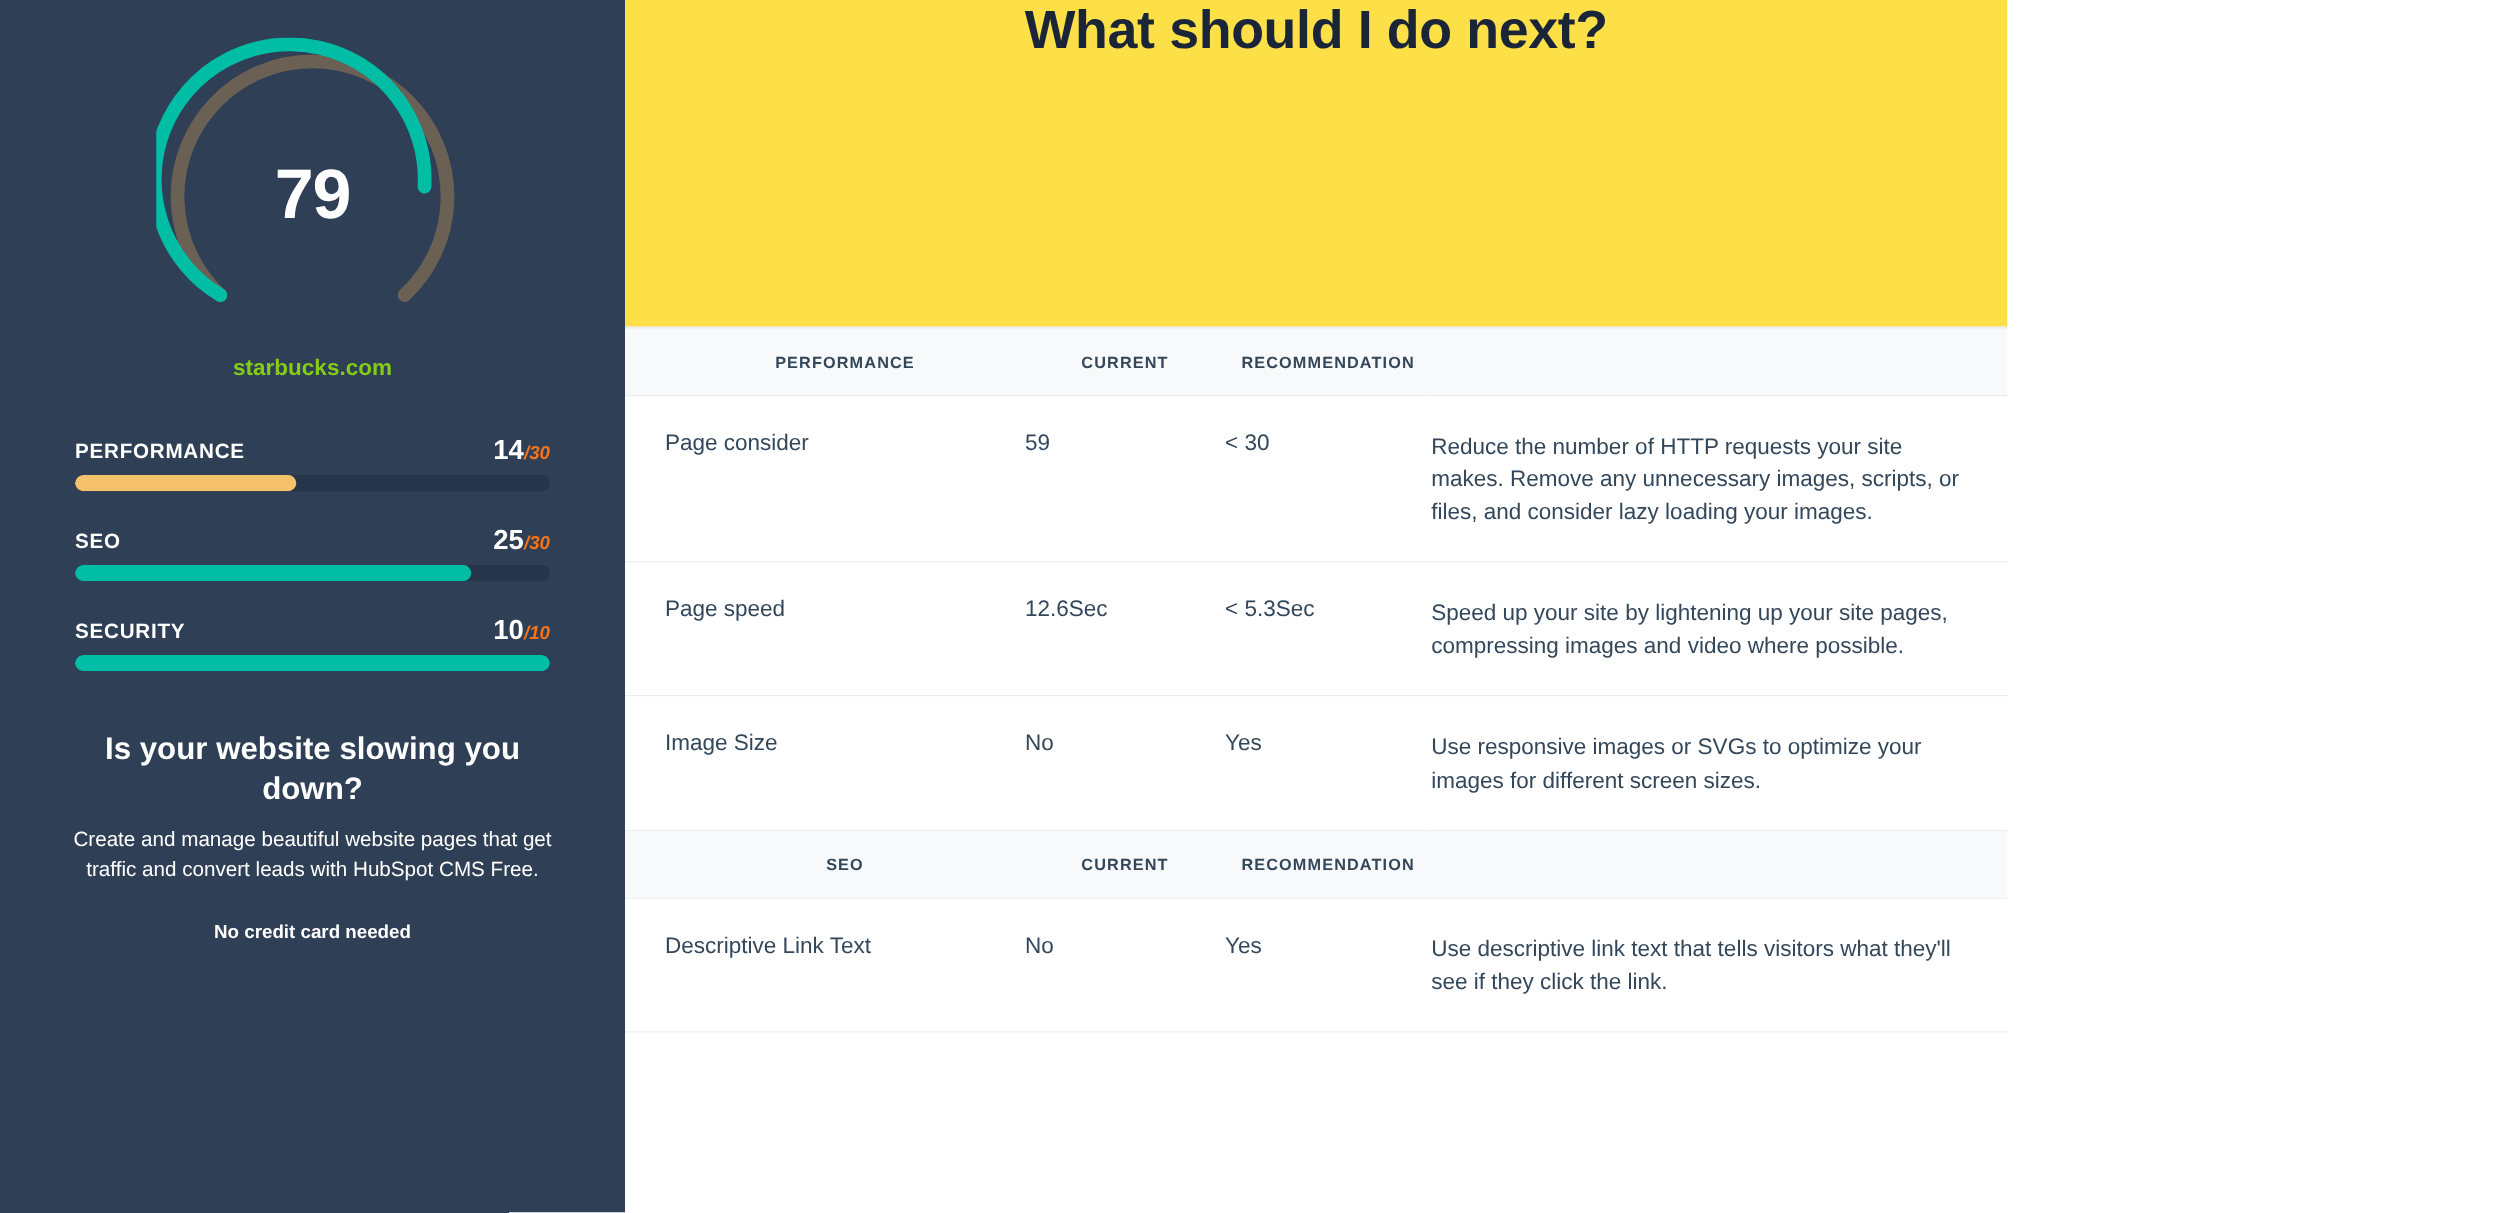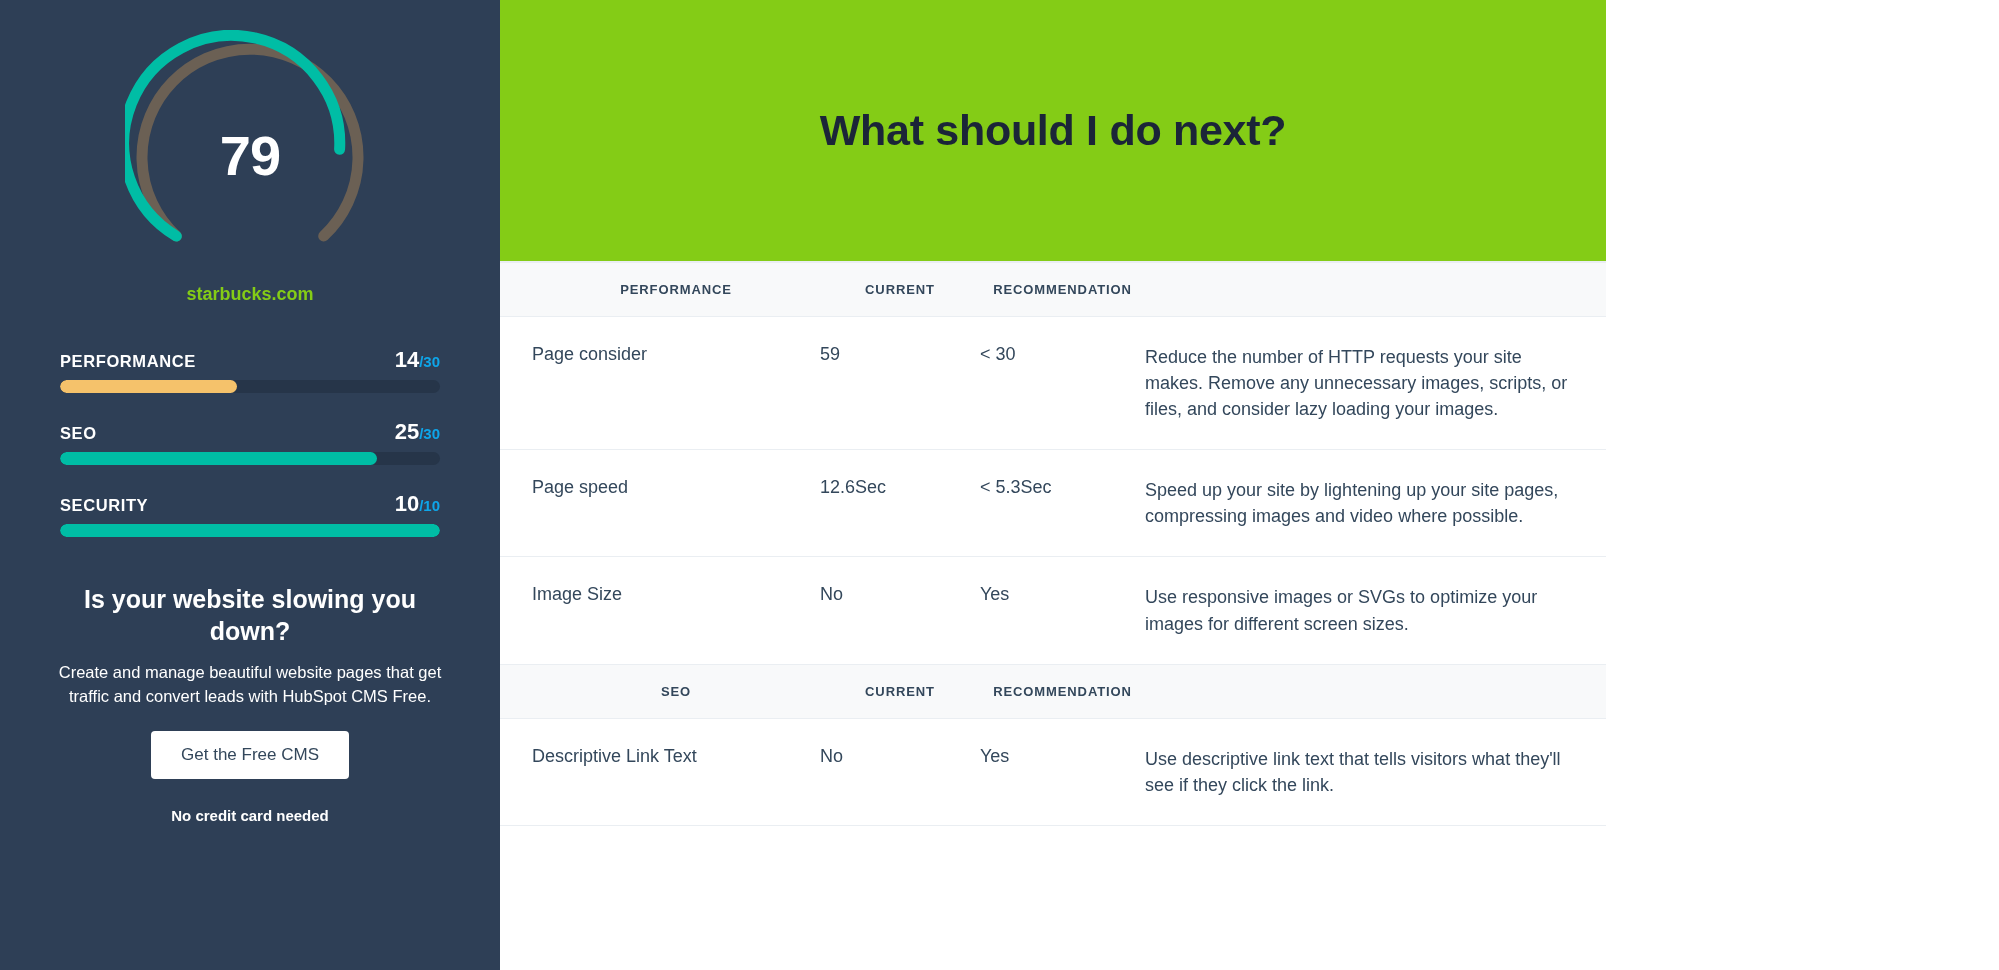--- a/index.html
+++ b/index.html
@@ -43,21 +43,21 @@
   .score-row { margin-bottom:28px; }
   .score-head {
     display:flex; align-items:flex-end; justify-content:space-between;
     margin-bottom:9px;
   }
   .score-label {
     color:#ffffff; font-size:16.5px; font-weight:700;
     letter-spacing:0.6px; text-transform:uppercase;
   }
   .score-val { color:#ffffff; font-size:22px; font-weight:700; line-height:1; }
-  .score-val .den { color:#0ea5e9; font-size:15px; font-weight:700; }
+  .score-val .den { color:#f97316; font-size:15px; font-weight:700;font-style:italic; }
   .score-track {
     width:100%; height:13px; border-radius:7px;
     background:#263549; overflow:hidden;
   }
   .score-fill { height:100%; border-radius:7px; }
 
   
   .cta { width:440px; margin-top:18px; text-align:center; }
   .cta-title {
     color:#ffffff; font-size:25px; font-weight:700; line-height:1.28;
@@ -76,22 +76,22 @@
     cursor:pointer;
   }
   .cta-note {
     color:#ffffff; font-size:15px; font-weight:700;
     margin-top:28px;
   }
 
   
   .main { flex:1; height:970px; background:#ffffff; overflow:hidden; }
   .main-header {
-    height:262px; background:#84cc16;
-    display:flex; align-items:center; justify-content:center;
+    height:262px; background:#fde047;
+    display:flex; align-items:flex-start; justify-content:center;
     border-bottom:1px solid #eaeef2;
   }
   .main-title {
     color:#1b2538; font-size:43px; font-weight:700; letter-spacing:-0.3px;
   }
 
   table.rec-table { width:100%; border-collapse:collapse; table-layout:fixed; }
   .rec-table col.c-name  { width:320px; }
   .rec-table col.c-cur   { width:160px; }
   .rec-table col.c-rec   { width:165px; }
@@ -170,21 +170,20 @@
         <div class="score-track">
           <div class="score-fill" id="fill3" style="width: 100%; background: rgb(0, 189, 165);"></div>
         </div>
       </div>
 
     </div>
 
     <div class="cta">
       <div class="cta-title">Is your website slowing you down?</div>
       <div class="cta-body">Create and manage beautiful website pages that get traffic and convert leads with HubSpot CMS Free.</div>
-      <button class="cta-btn">Get the Free CMS</button>
       <div class="cta-note">No credit card needed</div>
     </div>
 
   </aside>
 
   <main class="main">
 
     <div class="main-header">
       <h1 class="main-title">What should I do next?</h1>
     </div>

